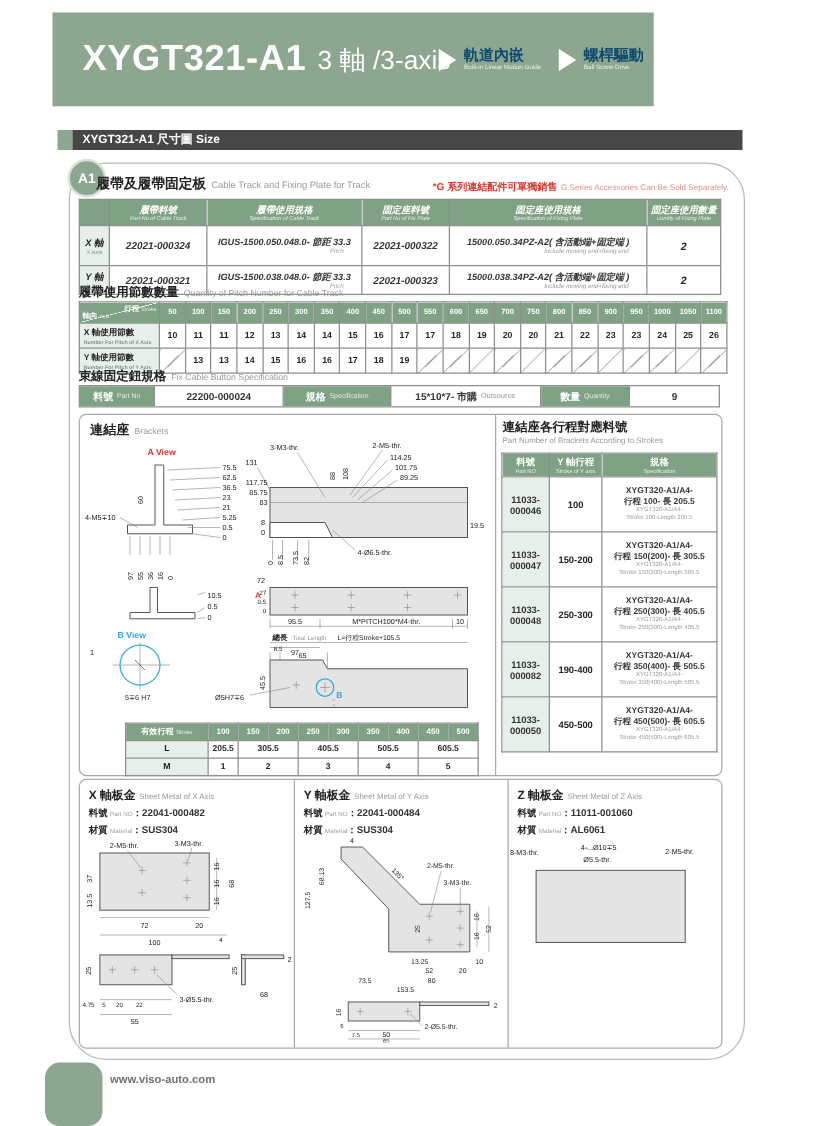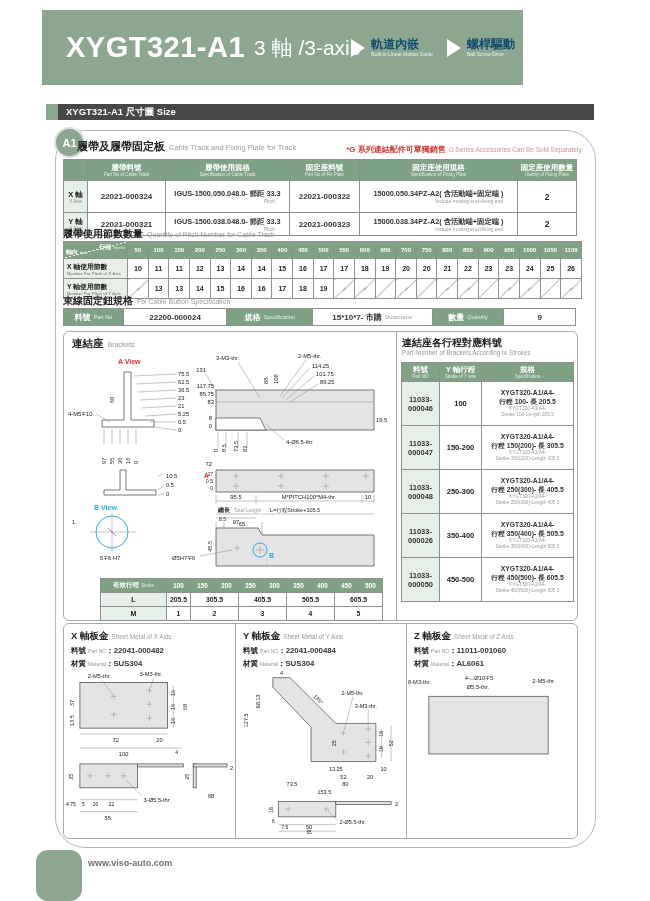--- a/index.html
+++ b/index.html
@@ -139,21 +139,21 @@
   <div class="main-box">
     <div class="a1-badge">A1</div>
 
     <div class="sec-title" style="left:21px;top:8px;">
       <span>履帶及履帶固定板</span><span class="en">Cable Track and Fixing Plate for Track</span>
     </div>
     <div class="note" style="top:13px;">
       <span>*G 系列連結配件可單獨銷售</span><span class="en">G Series Accessories Can Be Sold Separately.</span>
     </div>
 
-    <table class="tbl" id="cable-table" style="left:7px;top:28px;width:513px;">
+    <table class="tbl" id="cable-table" style="left:7px;top:28px;width:513px;font-style:italic;">
       <colgroup>
           <col style="width:24px">
           <col style="width:78px">
           <col style="width:124px">
           <col style="width:70px">
           <col style="width:158px">
           <col style="width:59px">
         </colgroup>
       <thead>
       <tr style="height:21px;">
@@ -628,23 +628,23 @@
                 <td class="bp-spec">
                   <div class="cnline">XYGT320-A1/A4-</div>
                   <div class="cnline">行程 250(300)- 長 405.5</div>
                   <div class="enline">XYGT320-A1/A4-</div>
                   <div class="enline">Stroke 250(300)-Length 405.5</div>
                 </td>
               </tr>
               <tr style="height: 44px;">
                 <td class="bp-part">
                   <div>11033-</div>
-                  <div>000026</div>
-                </td>
-                <td class="bp-stroke">350-400</td>
+                  <div>000082</div>
+                </td>
+                <td class="bp-stroke">190-400</td>
                 <td class="bp-spec">
                   <div class="cnline">XYGT320-A1/A4-</div>
                   <div class="cnline">行程 350(400)- 長 505.5</div>
                   <div class="enline">XYGT320-A1/A4-</div>
                   <div class="enline">Stroke 350(400)-Length 505.5</div>
                 </td>
               </tr>
               <tr style="height: 44px;">
                 <td class="bp-part">
                   <div>11033-</div>

